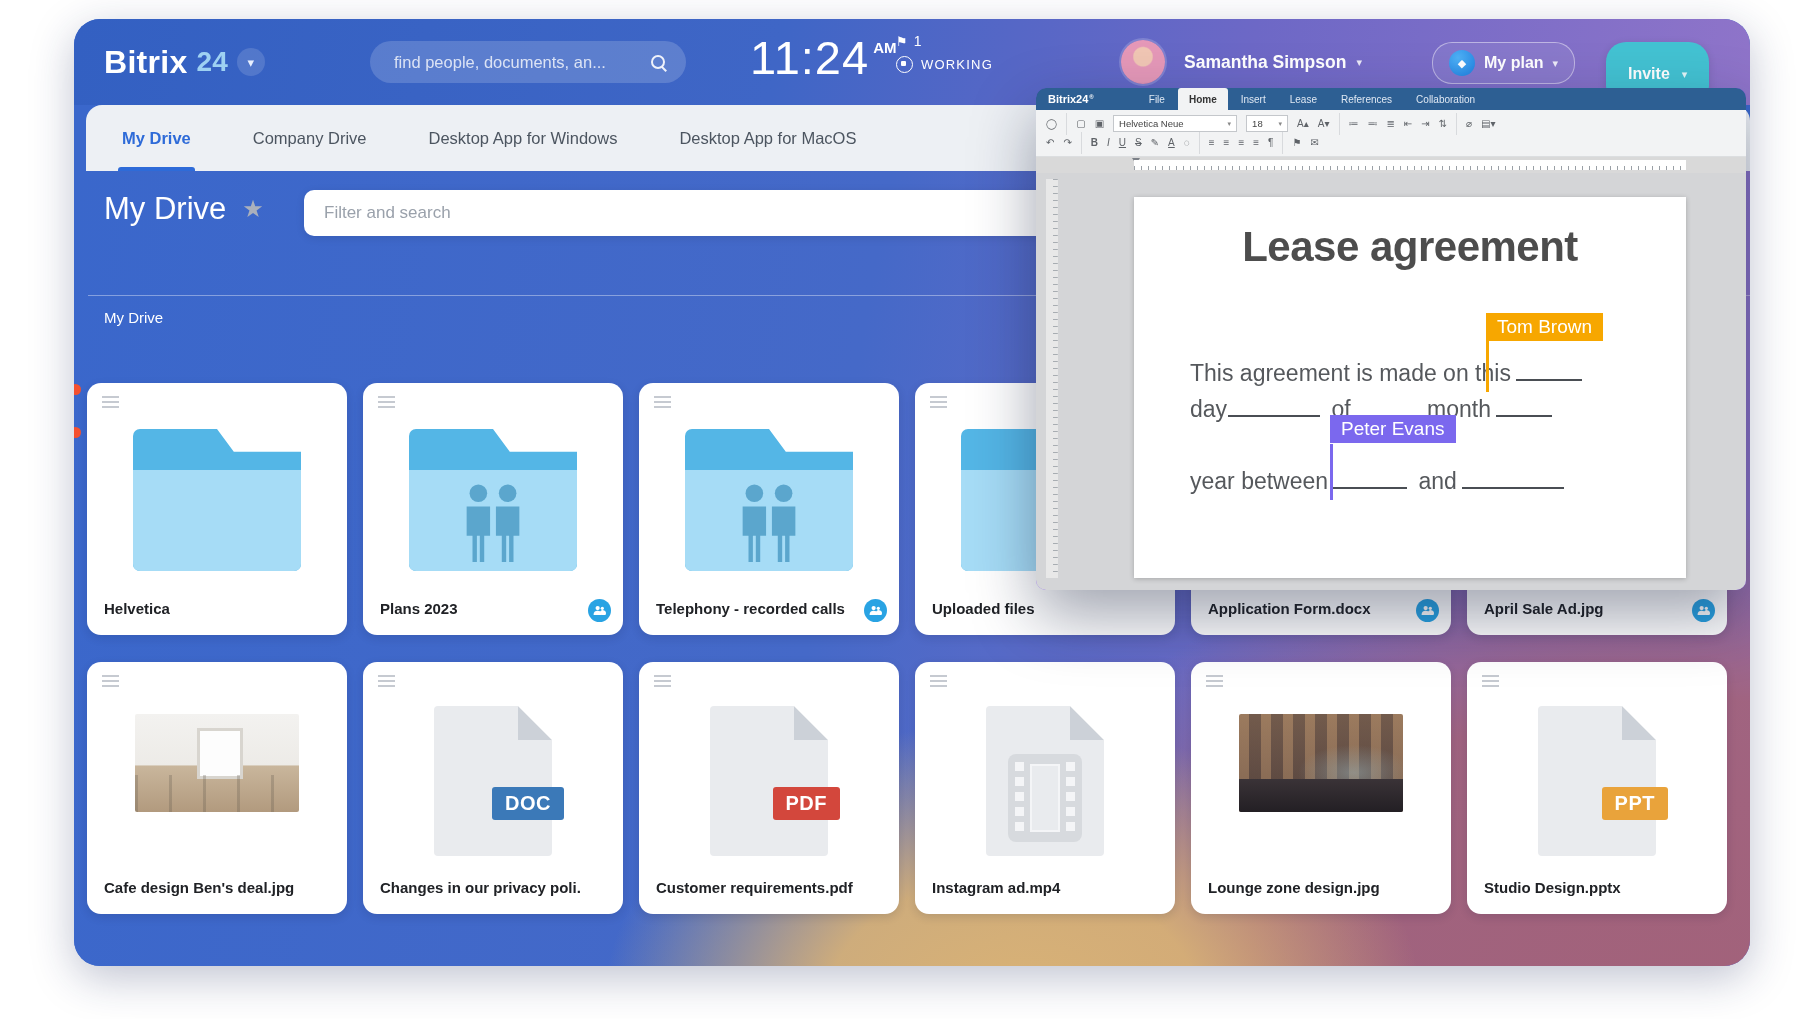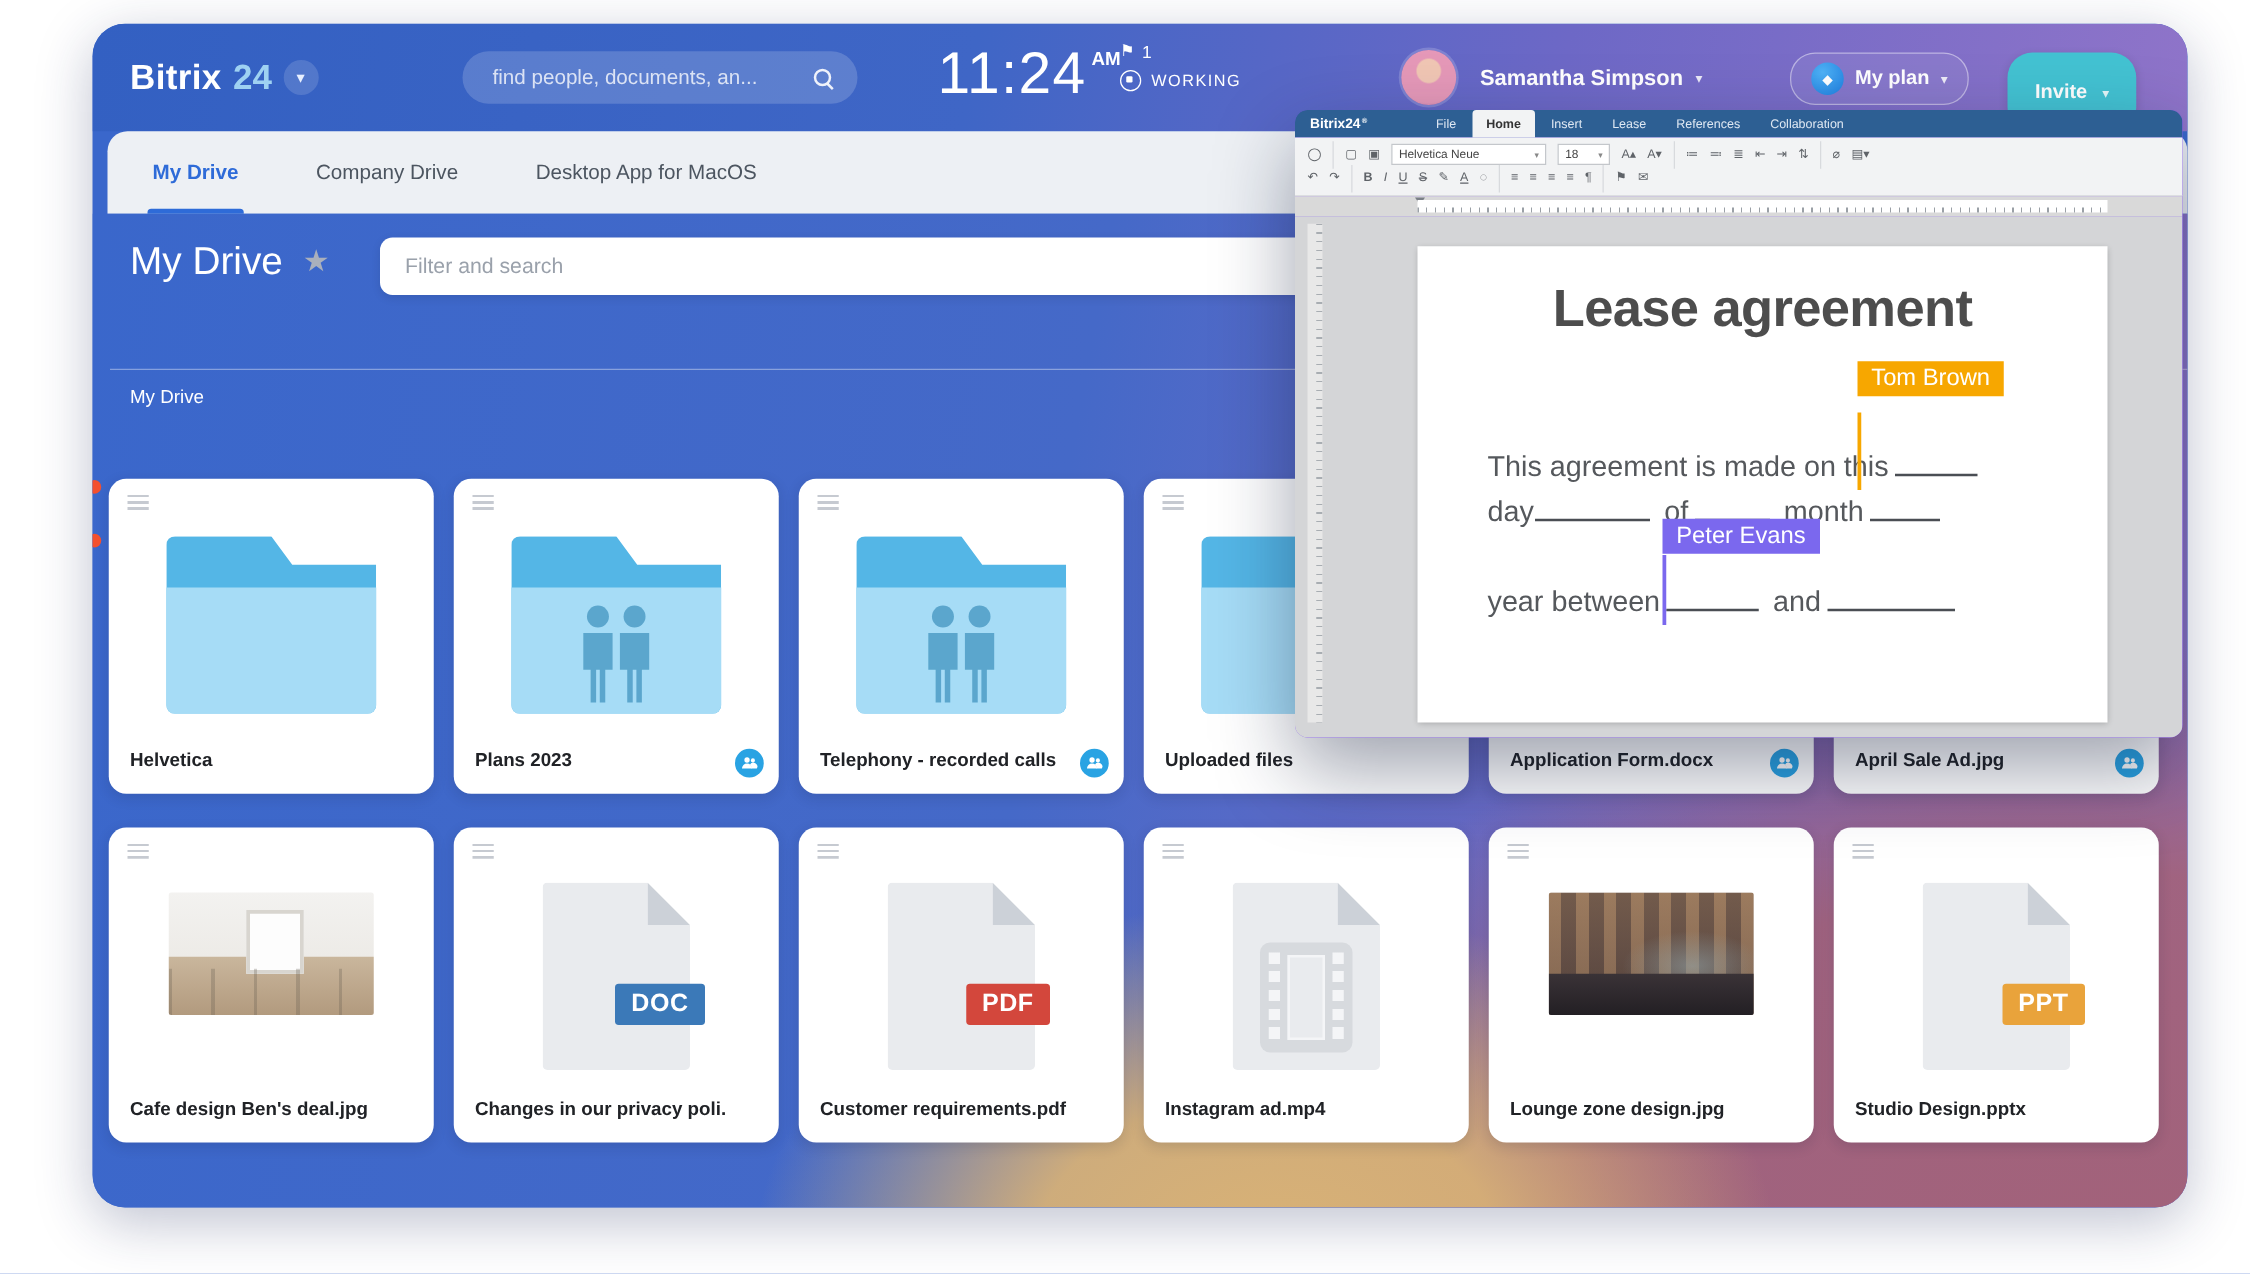--- a/index.html
+++ b/index.html
@@ -14,21 +14,21 @@
     border-radius:26px;overflow:hidden;
     box-shadow:0 12px 44px rgba(30,40,90,.28);
     background:#3a67cb;
   }
   
   .header{
     position:absolute;top:0;left:0;right:0;height:86px;
     background:linear-gradient(100deg,#3360c2 0%,#3f66c6 42%,#6d68c6 70%,#8f74c9 100%);
   }
   .logo{position:absolute;left:30px;top:0;height:86px;display:flex;align-items:center;gap:9px;}
-  .logo .b{font-size:28px;font-weight:700;color:#fff;letter-spacing:.3px;}
+  .logo .b{font-size:32px;font-weight:700;color:#fff;letter-spacing:.3px;}
   .logo .n{font-size:28px;font-weight:700;color:#9ed1f2;}
   .logo-chev{width:28px;height:28px;border-radius:50%;background:rgba(255,255,255,.14);
     display:flex;align-items:center;justify-content:center;color:#e8f0ff;font-size:13px;}
   .search-pill{position:absolute;left:296px;top:22px;width:316px;height:42px;border-radius:21px;
     background:rgba(255,255,255,.17);display:flex;align-items:center;}
   .search-pill input{flex:1;background:transparent;border:none;outline:none;color:#fff;
     font-size:16.5px;padding:0 0 0 24px;font-family:inherit;}
   .search-pill input::placeholder{color:rgba(255,255,255,.78);}
   .mag{position:relative;width:15px;height:15px;margin-right:20px;flex:0 0 auto;}
   .mag::before{content:"";position:absolute;left:0;top:0;width:10px;height:10px;border:2px solid rgba(255,255,255,.9);border-radius:50%;}
@@ -172,21 +172,21 @@
   .doc-title{position:absolute;left:0;right:0;top:26px;text-align:center;font-size:42px;font-weight:700;
     color:#4d4d4d;letter-spacing:-.5px;margin:0;}
   .doc-line{position:absolute;left:56px;right:30px;font-size:23px;color:#55585c;white-space:nowrap;}
   .l1{top:158px;}
   .l2{top:194px;}
   .l3{top:266px;}
   .blank{display:inline-block;border-bottom:2px solid #4a4e54;height:1.05em;vertical-align:baseline;margin:0 5px;}
   .blank.tight{margin-left:1px;}
   .w66{width:66px;} .w92{width:92px;} .w60{width:60px;} .w56{width:56px;} .w74{width:74px;} .w102{width:102px;}
   .collab-flag{position:absolute;color:#fff;font-size:19px;padding:3px 11px;z-index:3;}
-  .flag-tom{left:352px;top:92px;}
+  .flag-tom{left:352px;top:116px;}
   .flag-peter{left:196px;top:218px;}
   .collab-line{position:absolute;width:3px;z-index:2;}
   .line-tom{left:352px;top:133px;height:62px;}
   .line-peter{left:196px;top:247px;height:56px;}
 </style>
 </head>
 <body>
 
 <div class="app-frame">
 
@@ -226,20 +226,21 @@
     </div>
     <div class="invite-btn">
       <span class="lbl">Invite</span>
       <span class="caret">▾</span>
     </div>
   </div>
 
   <div class="tabstrip">
     <div class="tab active">My Drive</div>
     <div class="tab">Company Drive</div>
+    <div class="tab">Desktop App for Windows</div>
     <div class="tab">Desktop App for MacOS</div>
   </div>
 
   <div class="content">
     <div class="drive-title">
       <span>My Drive</span>
       <span class="fav-star">★</span>
     </div>
     <div class="filter-pill">
       <input type="text" placeholder="Filter and search" style="">

